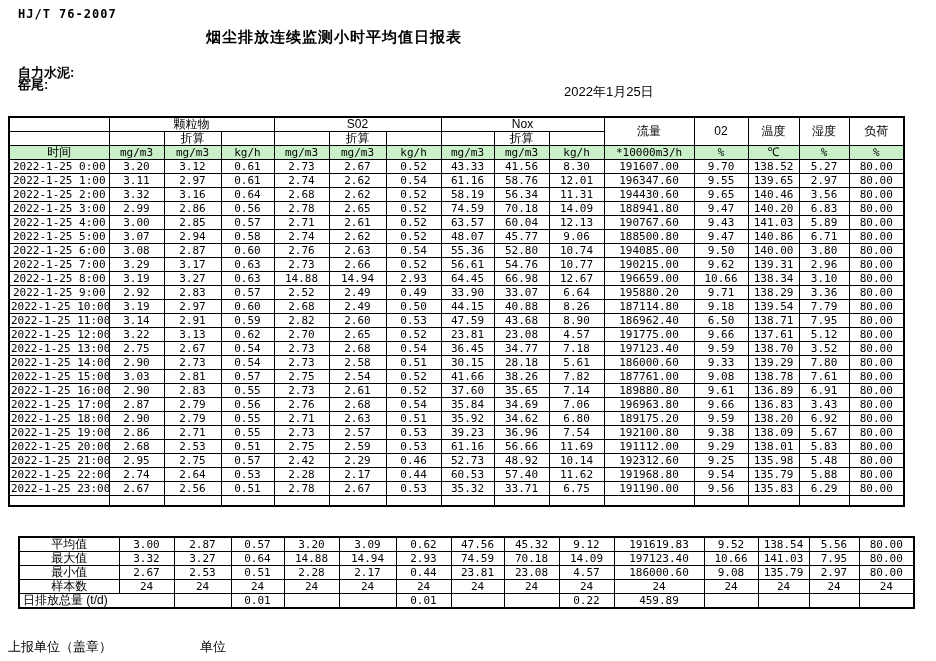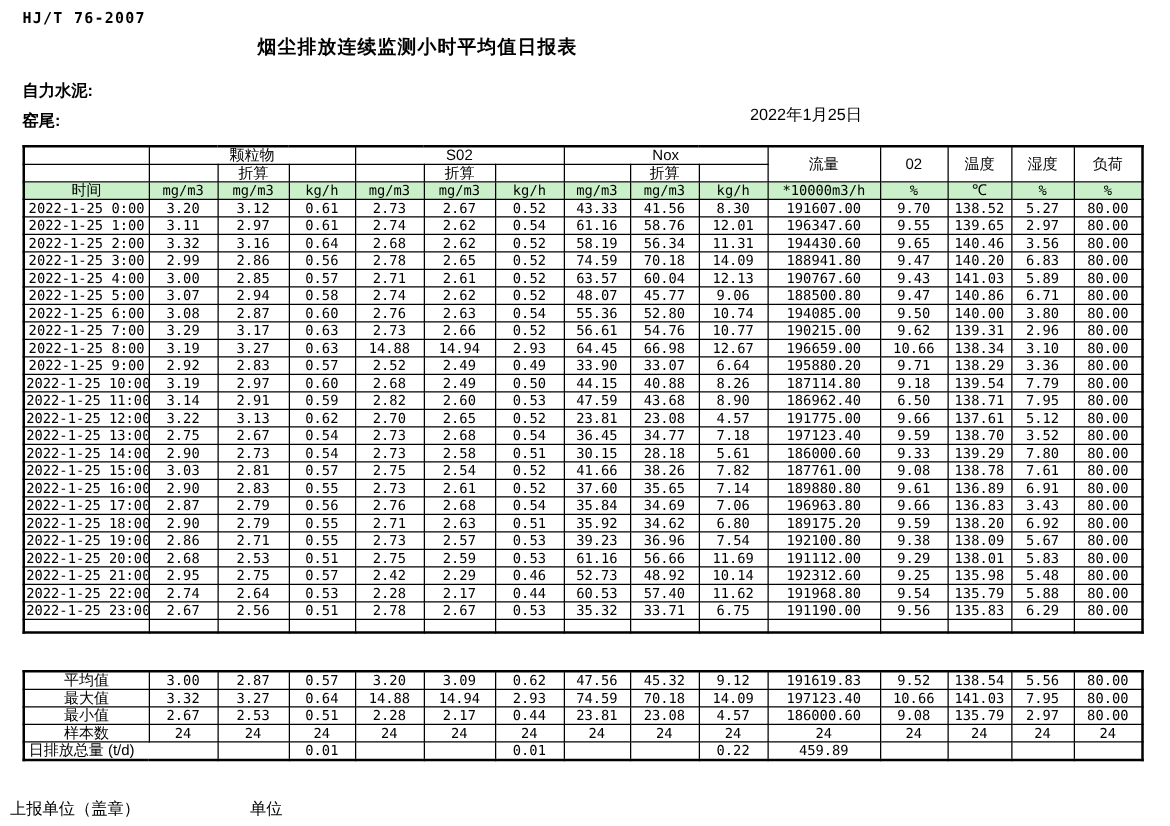--- a/index.html
+++ b/index.html
@@ -11,35 +11,35 @@
   }
   .std {
     position:absolute; left:18px; top:7px;
     font:bold 12px "DejaVu Sans Mono", monospace; letter-spacing:1px;
   }
   .title {
     position:absolute; left:206px; top:28px;
     font-weight:bold; font-size:15px; letter-spacing:1px;text-align:right;
   }
   .company { position:absolute; left:18px; top:64px; font-weight:bold; font-size:13px; }
-  .station { position:absolute; left:18px; top:88px; font-weight:bold; font-size:13px; }
-  .date    { position:absolute; left:564px; top:83px; font-size:13px;margin-left:36px; }
+  .station { position:absolute; left:18px; top:76px; font-weight:bold; font-size:13px; }
+  .date    { position:absolute; left:564px; top:83px; font-size:13px; }
 
   table.tbl {
     position:absolute; border-collapse:collapse; table-layout:fixed;
     border:2px solid var(--border); background:#fff; width:897px;
   }
   table.tbl td {
     border:1px solid var(--border); height:14px; padding:0 1px;
     text-align:center; vertical-align:middle; white-space:nowrap; overflow:hidden;
     font:11px "DejaVu Sans Mono", monospace; line-height:13px;
   }
   table.tbl td.ch { font-family:"Liberation Sans", sans-serif; font-size:12px; }
   table.tbl tr.green td { background:var(--green); }
-  table.main { left:18px; top:116px; }
+  table.main { left:8px; top:116px; }
   table.summary { left:18px; top:536px; }
   table.summary td { height:13px; }
   table.tbl tr.empty-row td { height:10px; }
   table.tbl td.left { text-align:left; padding-left:3px;margin-top:24px; }
 
   .foot1 { position:absolute; left:8px; top:619px; font-size:13px;margin-top:46px; }
   .foot2 { position:absolute; left:8px; top:638px; font-size:13px; }
   .foot3 { position:absolute; left:200px; top:638px; font-size:13px; }
 </style>
 </head>

